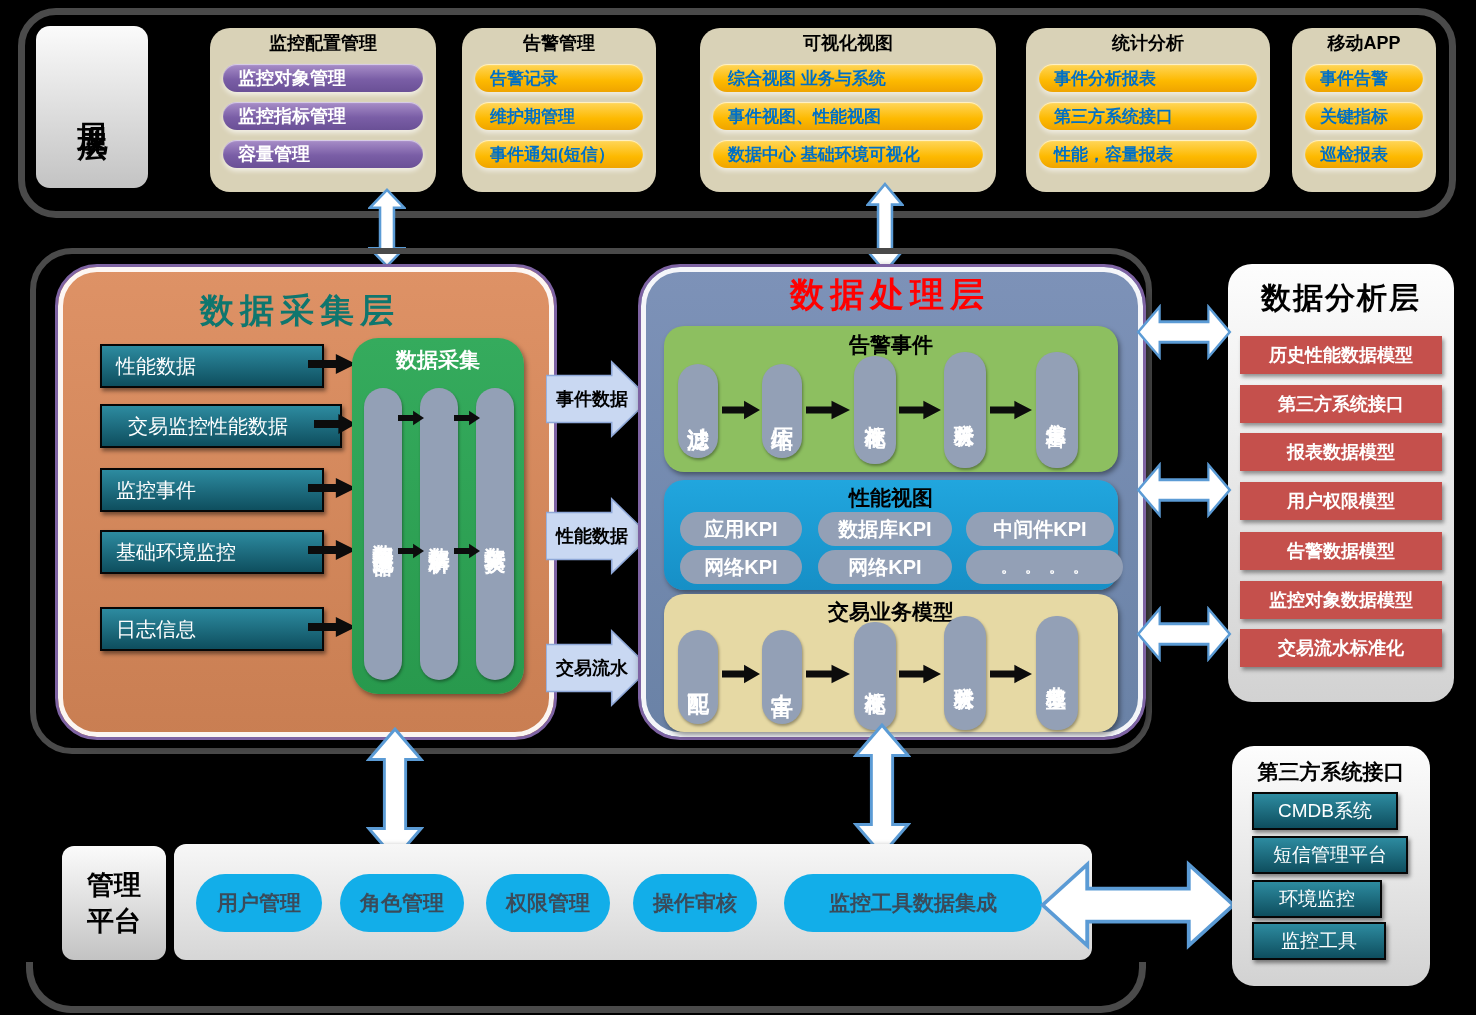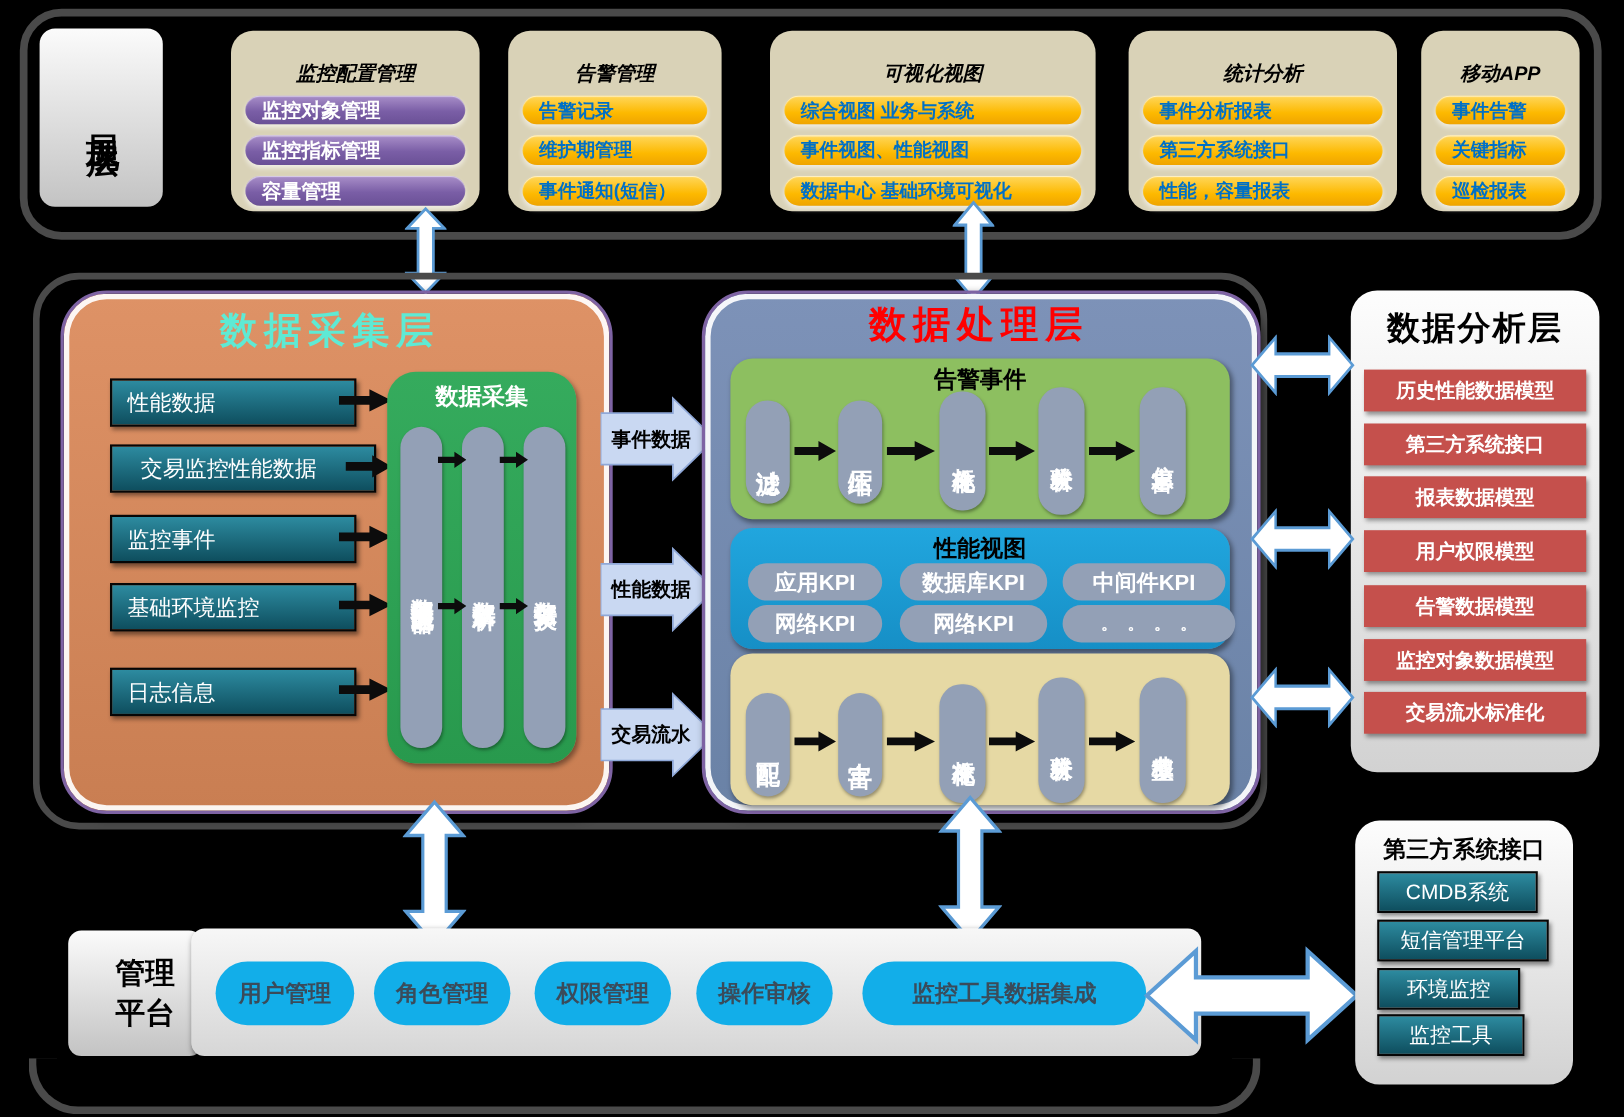--- a/index.html
+++ b/index.html
@@ -9,21 +9,21 @@
   
   .sec-border{position:absolute;border:7px solid #4a4a4a;border-radius:38px;background:transparent;}
   
   .glabel{position:absolute;background:linear-gradient(180deg,#fbfbfb,#c3c3c3);border-radius:14px;
           display:flex;align-items:center;justify-content:center;color:#000;font-weight:bold;
           box-shadow:2px 3px 6px rgba(0,0,0,.6);}
   .vtext{writing-mode:vertical-rl;text-orientation:upright;letter-spacing:6px;}
   
   .group{position:absolute;top:28px;height:164px;background:#d9d2b7;border-radius:20px;
          box-shadow:2px 3px 6px rgba(0,0,0,.55);display:flex;flex-direction:column;align-items:stretch;}
-  .gtitle{text-align:center;font-size:18px;font-weight:bold;color:#000;margin-top:25px;height:30px;line-height:28px;font-style:italic;}
+  .gtitle{text-align:center;font-size:18px;font-weight:bold;color:#000;margin-top:1px;height:30px;line-height:28px;}
   .pill{height:28px;border-radius:15px;margin:5px 13px;display:flex;align-items:center;
         padding-left:15px;font-weight:bold;font-size:17px;line-height:1;}
   .pill.purple{background:linear-gradient(180deg,#a98fc9,#7a5ea6 55%,#6a5096);color:#fff;font-size:18px;
         box-shadow:0 3px 5px rgba(255,255,255,.65), inset 0 1px 1px rgba(255,255,255,.6);}
   .pill.gold{background:linear-gradient(180deg,#ffd75c,#fdb900 60%,#efa400);color:#0070c6;
         box-shadow:0 3px 5px rgba(255,255,255,.6), inset 0 1px 1px rgba(255,255,255,.7);}
   
   .layerbox{position:absolute;border:3px solid #7e63a3;border-radius:42px;
             box-shadow:inset 0 0 0 5px rgba(255,255,255,.92), 3px 4px 8px rgba(0,0,0,.5);}
   .collect{background:linear-gradient(180deg,#de9266,#c97e52);}
@@ -109,21 +109,21 @@
   <svg class="abs" style="left:368px;top:188px;" width="38" height="80" viewBox="0 0 60 130" preserveAspectRatio="none">
     <path d="M30 3 L57 32 L41 32 L41 98 L57 98 L30 127 L3 98 L19 98 L19 32 L3 32 Z" fill="#ffffff" stroke="#5b9bd5" stroke-width="4"></path>
   </svg>
   <svg class="abs" style="left:866px;top:182px;" width="38" height="92" viewBox="0 0 60 130" preserveAspectRatio="none">
     <path d="M30 3 L57 32 L41 32 L41 98 L57 98 L30 127 L3 98 L19 98 L19 32 L3 32 Z" fill="#ffffff" stroke="#5b9bd5" stroke-width="4"></path>
   </svg>
 
   <div class="sec-border" style="left:30px;top:248px;width:1110px;height:494px;border-width:6px;border-radius:42px;"></div>
 
   <div class="layerbox collect" style="left:55px;top:264px;width:496px;height:470px;"></div>
-  <div class="layer-title" style="left:90px;top:278px;width:420px;color:#5eead4;">数据采集层</div>
+  <div class="layer-title" style="left:90px;top:288px;width:420px;color:#0f766e;">数据采集层</div>
 
   <div class="teal" style="left:100px;top:344px;width:206px;height:40px;">性能数据</div>
   <div class="teal" style="left:100px;top:404px;width:212px;height:40px;padding-left:26px;">交易监控性能数据</div>
   <div class="teal" style="left:100px;top:468px;width:206px;height:40px;">监控事件</div>
   <div class="teal" style="left:100px;top:530px;width:206px;height:40px;">基础环境监控</div>
   <div class="teal" style="left:100px;top:607px;width:206px;height:40px;">日志信息</div>
 
   <div class="barrow" style="left:308px;top:353px;width:48px;height:22px;"></div>
   <div class="barrow" style="left:314px;top:413px;width:42px;height:22px;"></div>
   <div class="barrow" style="left:308px;top:477px;width:48px;height:22px;"></div>
@@ -189,20 +189,21 @@
   <div class="subbox kpi" style="left:664px;top:480px;width:454px;height:110px;"></div>
   <div class="sub-title" style="left:664px;top:484px;width:454px;">性能视图</div>
   <div class="hpill" style="left:680px;top:512px;width:122px;height:34px;">应用KPI</div>
   <div class="hpill" style="left:818px;top:512px;width:134px;height:34px;">数据库KPI</div>
   <div class="hpill" style="left:966px;top:512px;width:148px;height:34px;">中间件KPI</div>
   <div class="hpill" style="left:680px;top:550px;width:122px;height:34px;">网络KPI</div>
   <div class="hpill" style="left:818px;top:550px;width:134px;height:34px;">网络KPI</div>
   <div class="hpill dots" style="left:966px;top:550px;width:148px;height:34px;">。。。。</div>
 
   <div class="subbox trade" style="left:664px;top:594px;width:454px;height:138px;"></div>
+  <div class="sub-title" style="left:664px;top:598px;width:454px;">交易业务模型</div>
   <div class="vpill" style="left:678px;top:630px;width:40px;height:94px;">
     <span class="vtext" style="letter-spacing:1px;font-size:22px;">匹配</span>
     </div>
   <div class="vpill" style="left:762px;top:630px;width:40px;height:94px;">
     <span class="vtext" style="letter-spacing:1px;font-size:22px;">丰富</span>
     </div>
   <div class="vpill" style="left:854px;top:622px;width:42px;height:108px;">
     <span class="vtext" style="letter-spacing:1px;font-size:21px;">标准化</span>
     </div>
   <div class="vpill" style="left:944px;top:616px;width:42px;height:114px;">
@@ -238,21 +239,21 @@
 
   <svg class="abs" style="left:366px;top:726px;" width="58" height="136" viewBox="0 0 60 130" preserveAspectRatio="none">
     <path d="M30 3 L57 32 L41 32 L41 98 L57 98 L30 127 L3 98 L19 98 L19 32 L3 32 Z" fill="#ffffff" stroke="#5b9bd5" stroke-width="3"></path>
   </svg>
   <svg class="abs" style="left:853px;top:722px;" width="58" height="136" viewBox="0 0 60 130" preserveAspectRatio="none">
     <path d="M30 3 L57 32 L41 32 L41 98 L57 98 L30 127 L3 98 L19 98 L19 32 L3 32 Z" fill="#ffffff" stroke="#5b9bd5" stroke-width="3"></path>
   </svg>
 
   <div class="partial-border" style="left:26px;top:962px;width:1106px;height:44px;"></div>
 
-  <div class="glabel" style="left:62px;top:846px;width:104px;height:114px;border-radius:12px;padding-left:18px;">
+  <div class="glabel" style="left:62px;top:846px;width:104px;height:114px;border-radius:12px;">
     <span style="display:block;width:58px;font-size:27px;line-height:1.35;text-align:center;word-break:break-all;">管理平台</span>
   </div>
   <div class="glabel" style="left:174px;top:844px;width:918px;height:116px;border-radius:12px;background:linear-gradient(180deg,#f7f7f7,#d6d6d6);"></div>
 
   <div class="cyanpill" style="left:196px;top:874px;width:126px;height:58px;">用户管理</div>
   <div class="cyanpill" style="left:340px;top:874px;width:124px;height:58px;">角色管理</div>
   <div class="cyanpill" style="left:486px;top:874px;width:124px;height:58px;">权限管理</div>
   <div class="cyanpill" style="left:633px;top:874px;width:124px;height:58px;">操作审核</div>
   <div class="cyanpill" style="left:784px;top:874px;width:258px;height:58px;">监控工具数据集成</div>
 

